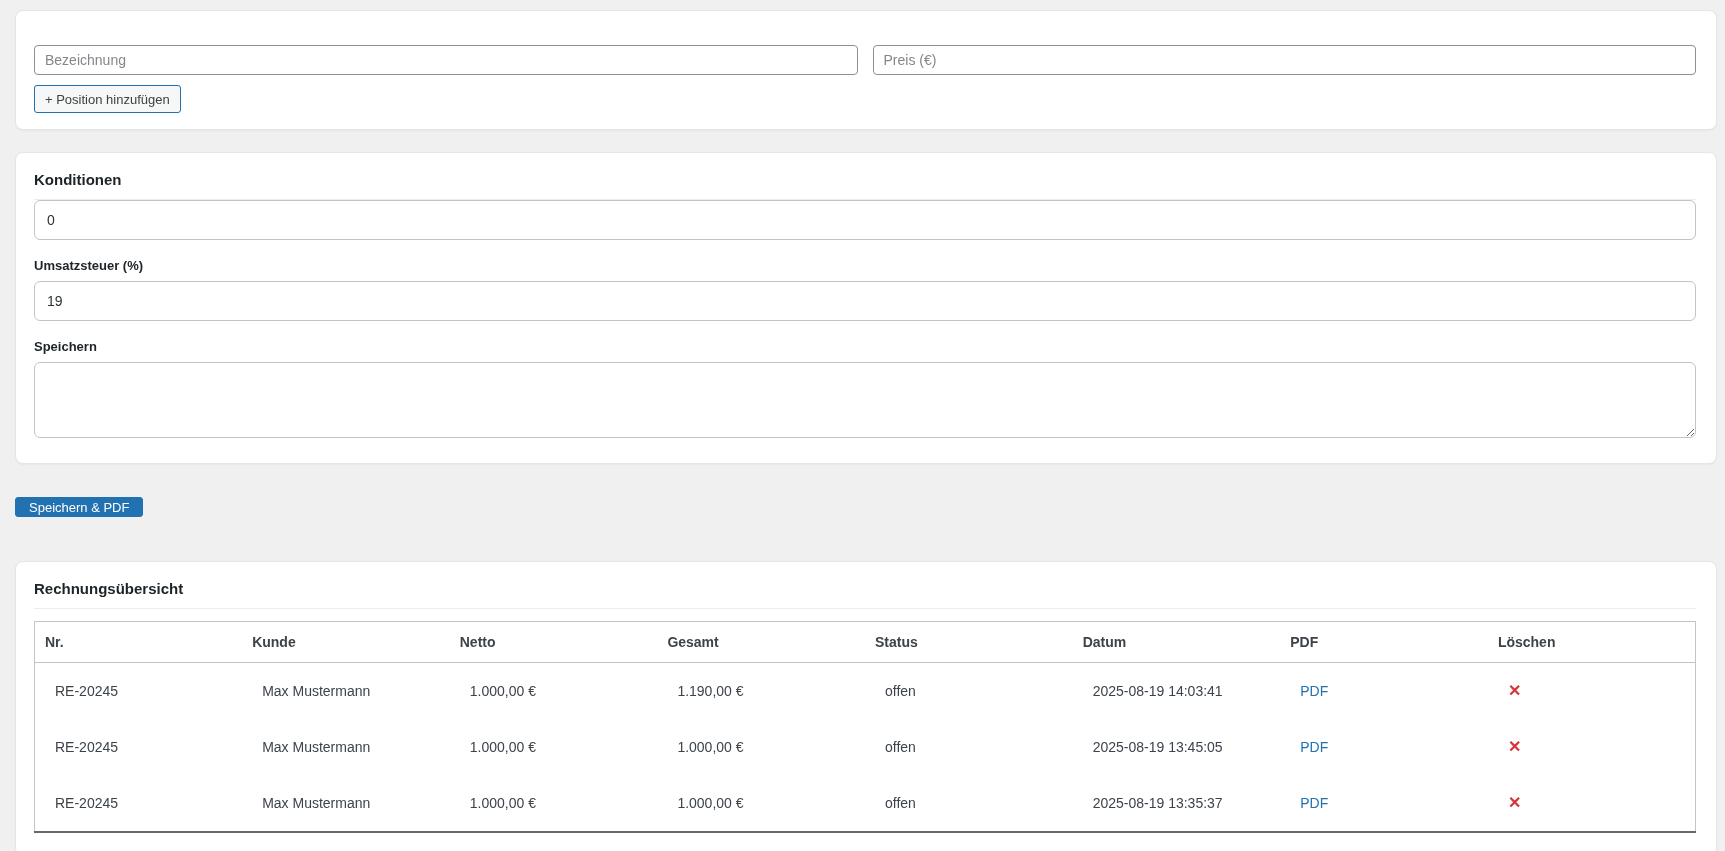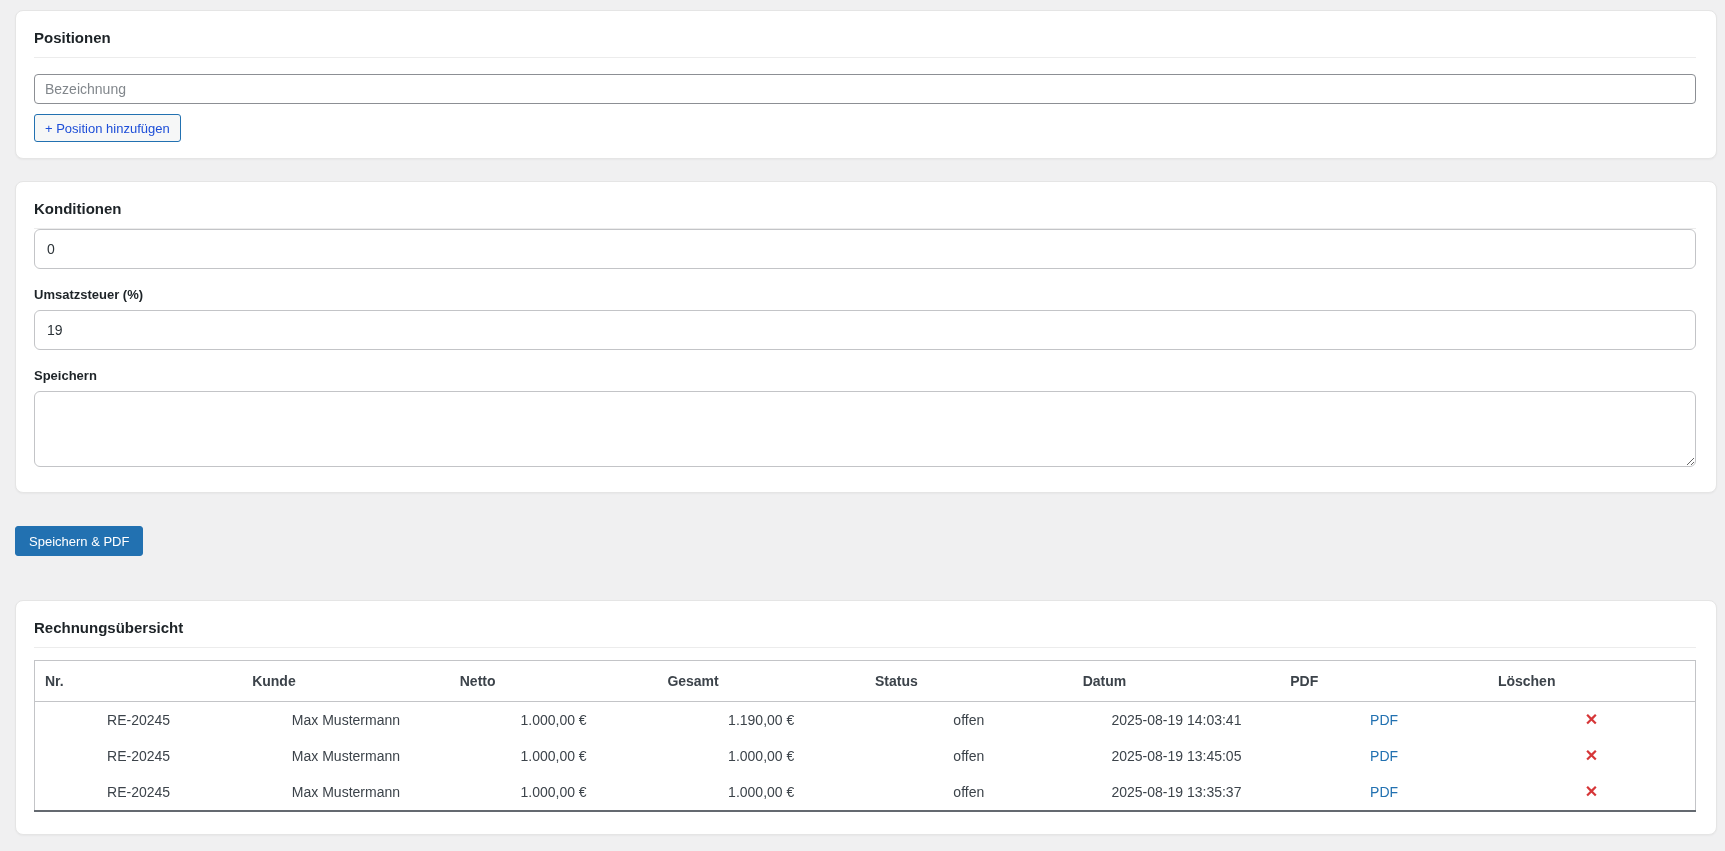--- a/index.html
+++ b/index.html
@@ -50,21 +50,21 @@
   }
   .input-sm::placeholder, .input-lg::placeholder { color: #82878c; opacity: 1; }
 
   .btn-secondary {
     margin-top: 10px;
     height: 28px;
     padding: 0 10px;
     background: #f6f7f7;
     border: 1px solid #2271b1;
     border-radius: 3px;
-    color: #1d4ed8;
+    color: #404040;
     font-family: "Liberation Sans", sans-serif;
     font-size: 13px;
     cursor: pointer;
   }
 
   
   .field-label {
     display: block;
     margin: 18px 0 8px;
     font-size: 13px;
@@ -91,21 +91,21 @@
     padding: 10px 12px;
     font-family: "Liberation Sans", sans-serif;
     font-size: 14px;
     color: #2c3338;
     resize: vertical;
     outline: none;
   }
 
   .btn-primary {
     display: inline-block;
-    height: 30px;
+    height: 20px;
     padding: 0 13px;
     margin: 0 0 44px 0;
     background: #2271b1;
     border: 1px solid #2271b1;
     border-radius: 3px;
     color: #ffffff;
     font-family: "Liberation Sans", sans-serif;
     font-size: 13px;
     cursor: pointer;
   }
@@ -122,23 +122,22 @@
     color: #3c434a;
   }
   .invoice-table th {
     text-align: left;
     font-weight: 700;
     color: #3c434a;
     padding: 12px 10px;
     border-bottom: 1px solid #c3c4c7;
   }
   .invoice-table td {
-    padding: 10px;
+    padding: 20px;
     color: #3c434a;
-    text-align: center;
   }
   .pdf-link {
     color: #2271b1;
     text-decoration: none;
     cursor: pointer;
   }
   .delete-x {
     color: #d63638;
     font-size: 16px;
     font-weight: 700;
@@ -147,23 +146,23 @@
     cursor: pointer;
   }
 </style>
 </head>
 <body>
 
 <div class="page">
 
   
   <section class="card card-positionen">
-    <h2 class="card-title">Positionen</h2>
     <div class="position-row">
       <input class="input-sm" type="text" placeholder="Bezeichnung" style="">
+      <input class="input-sm" type="text" placeholder="Preis (€)" style="">
     </div>
     <button class="btn-secondary">+ Position hinzufügen</button>
   </section>
 
   
   <section class="card card-konditionen">
     <h2 class="card-title">Konditionen</h2>
 
     <input class="input-lg" type="text" value="0" style="">
 

